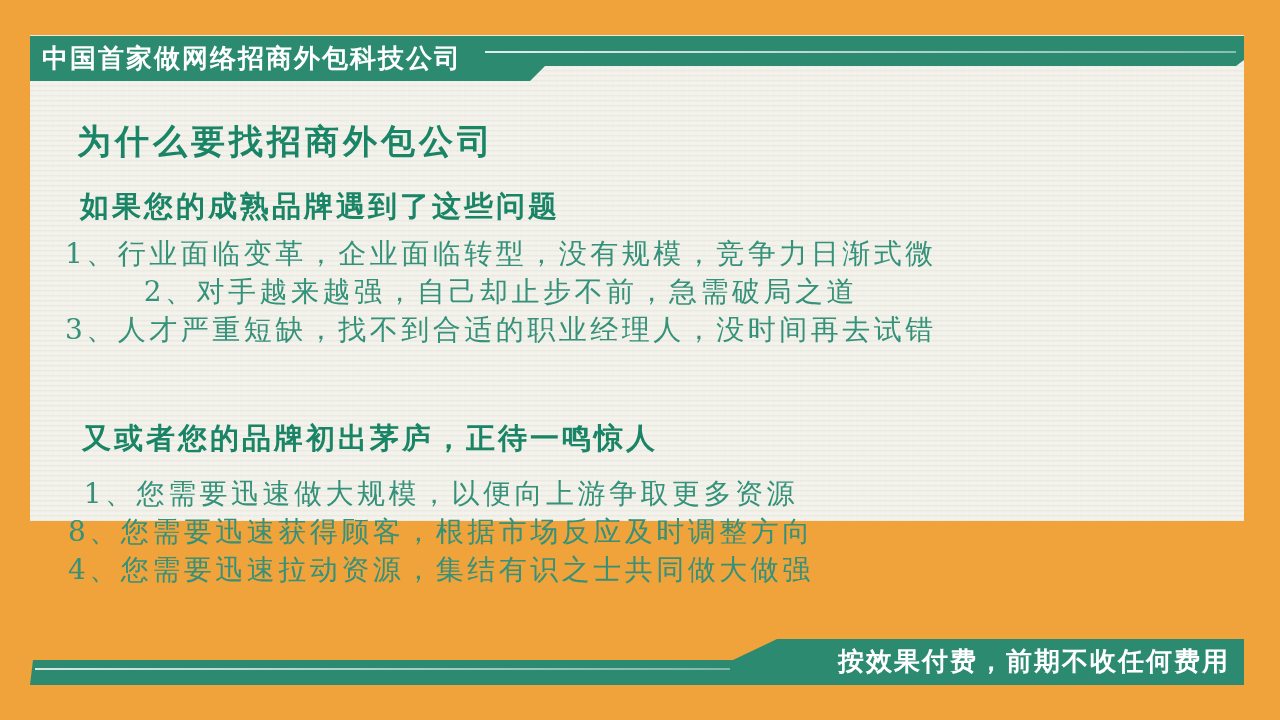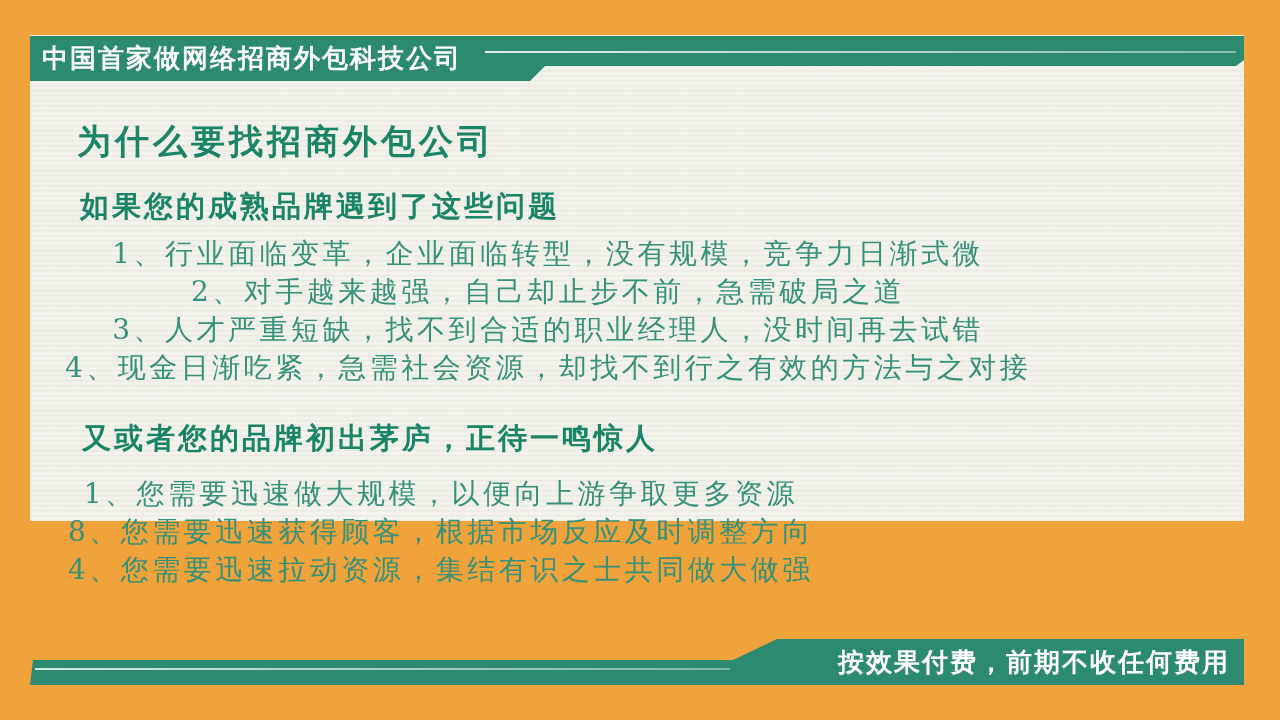--- a/index.html
+++ b/index.html
@@ -35,21 +35,21 @@
   }
   
   .footer-ribbon{
     position:absolute;left:0;top:604px;width:1214px;height:46px;
     background:#2B8A6F;
     clip-path:polygon(3px 21px,703px 21px,747px 0,1214px 0,1214px 46px,0 46px);
   }
   .footer-ribbon .label{
     position:absolute;right:14px;top:0;height:46px;line-height:46px;
     color:#FFFFFF;font-size:26px;font-weight:bold;letter-spacing:2px;
-    white-space:nowrap;text-align:right;
+    white-space:nowrap;text-align:right;font-family:Liberation Serif, serif;
   }
   .footer-line{
     position:absolute;left:5px;width:695px;top:29px;height:2px;
     background:linear-gradient(90deg, rgba(255,255,255,0.8), rgba(255,255,255,0.4));
   }
   
   .page-title{
     position:absolute;left:47px;top:84px;
     color:#1A8466;font-size:34px;font-weight:bold;letter-spacing:4px;
     white-space:nowrap;
@@ -82,21 +82,20 @@
     </div>
 
     <div class="page-title">为什么要找招商外包公司</div>
 
     <div class="section-heading heading-1">如果您的成熟品牌遇到了这些问题</div>
 
     <ul class="point-list list-1">
       <li>1、行业面临变革，企业面临转型，没有规模，竞争力日渐式微</li>
       <li>2、对手越来越强，自己却止步不前，急需破局之道</li>
       <li>3、人才严重短缺，找不到合适的职业经理人，没时间再去试错</li>
-      <li>4、现金日渐吃紧，急需社会资源，却找不到行之有效的方法与之对接</li>
     </ul>
 
     <div class="section-heading heading-2">又或者您的品牌初出茅庐，正待一鸣惊人</div>
 
     <ul class="point-list list-2">
       <li>1、您需要迅速做大规模，以便向上游争取更多资源</li>
       <li>8、您需要迅速获得顾客，根据市场反应及时调整方向</li>
       <li>4、您需要迅速拉动资源，集结有识之士共同做大做强</li>
     </ul>
 

